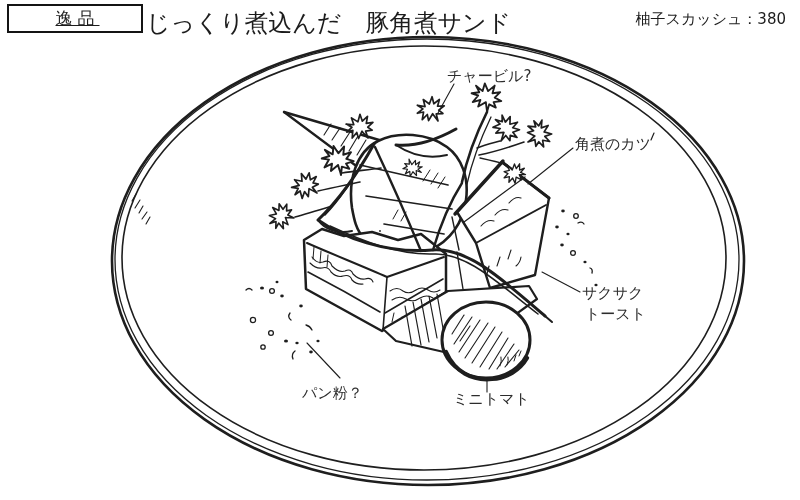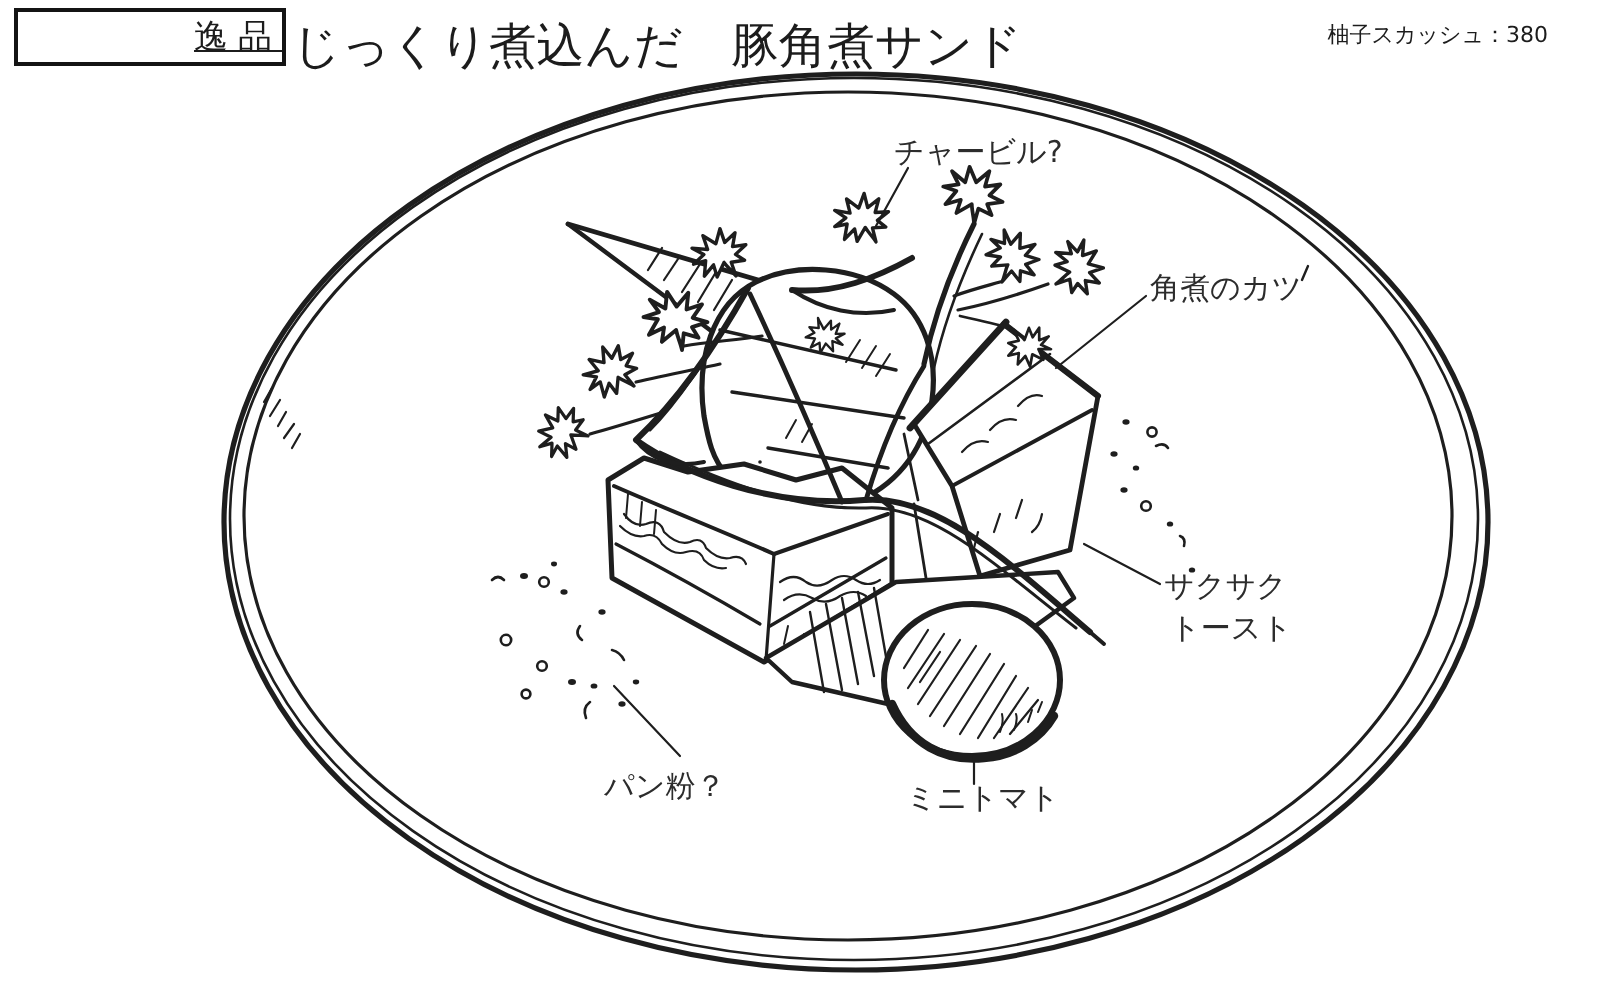--- a/index.html
+++ b/index.html
@@ -2,25 +2,25 @@
 <html><head>
 <meta charset="utf-8">
 <style>
   html,body{margin:0;padding:0;background:#ffffff;}
   .canvas{
     position:relative;width:800px;height:500px;background:#ffffff;overflow:hidden;
     font-family:"DejaVu Sans","Liberation Sans",sans-serif;color:#1c1c1c;
   }
   .badge-box{
     position:absolute;left:7px;top:4px;width:127px;height:25px;
-    border:2px solid #141414;display:flex;align-items:center;justify-content:flex-end;
+    border:2px solid #141414;display:flex;align-items:center;justify-content:center;
     font-size:17px;letter-spacing:5px;padding-left:5px;box-sizing:content-box;text-decoration:underline;
   }
   .menu-title{position:absolute;left:146px;top:7px;font-size:24px;white-space:pre;}
-  .drink-note{position:absolute;right:26px;top:10px;font-size:11px;margin-left:20px;}
+  .drink-note{position:absolute;right:14px;top:10px;font-size:15px;margin-left:20px;}
   svg{position:absolute;left:0;top:0;}
   .sk{stroke:#1e1e1e;fill:none;stroke-linecap:round;stroke-linejoin:round;}
   .fillw{fill:#ffffff;}
   text.ann{font-family:"DejaVu Sans","Liberation Sans",sans-serif;font-size:15px;fill:#2c2c2c;}
 </style>
 </head>
 <body>
 
 <div class="canvas">
 

